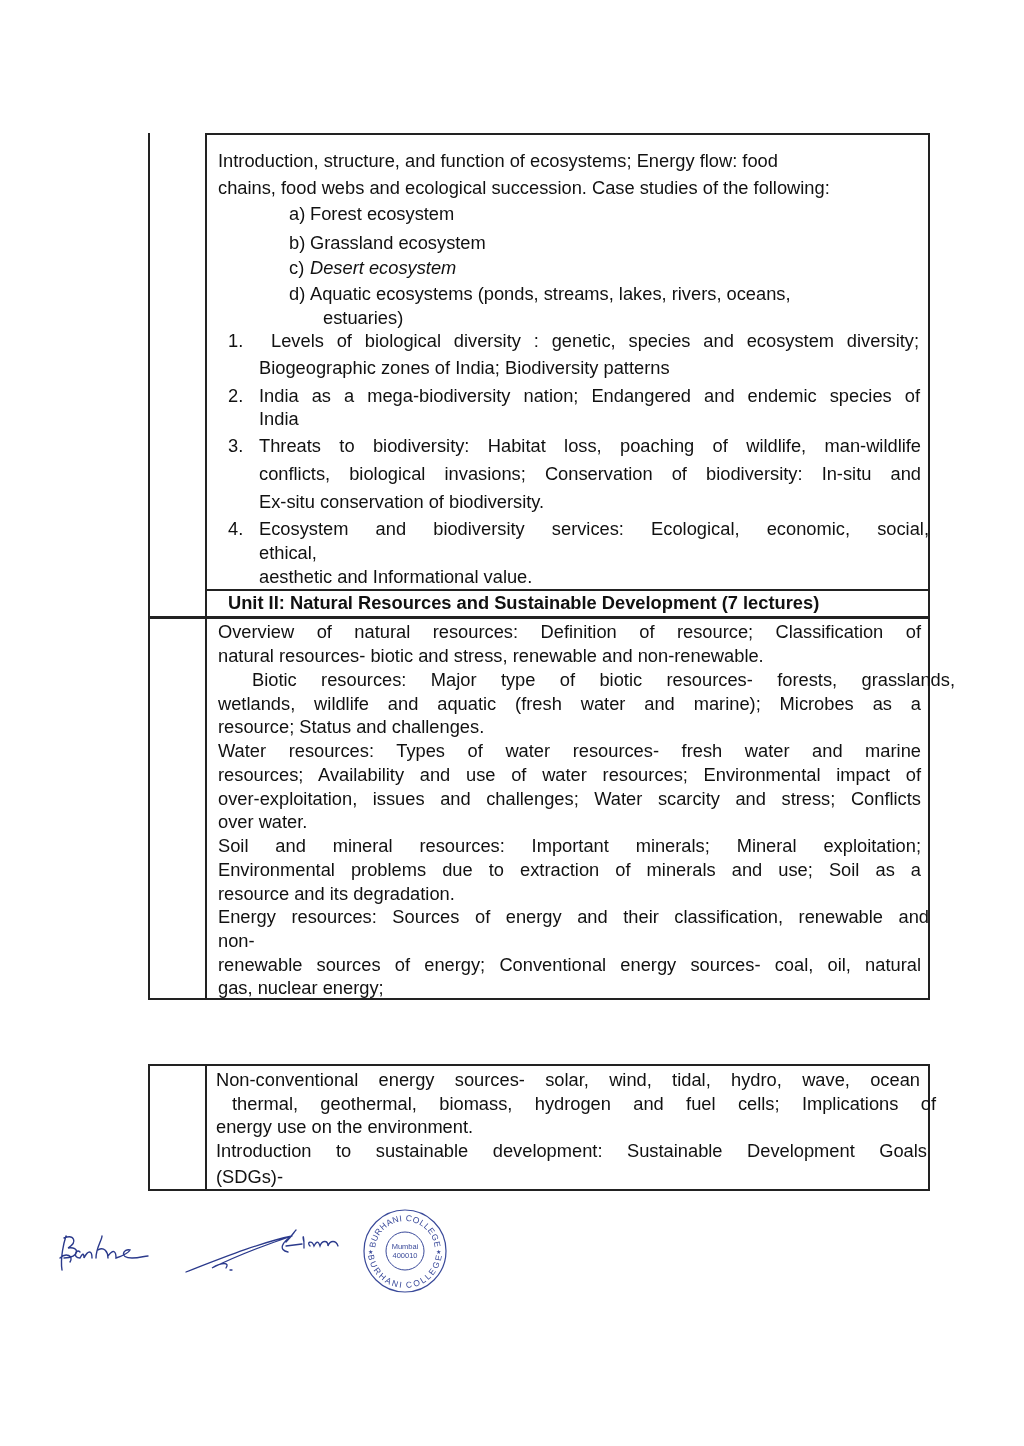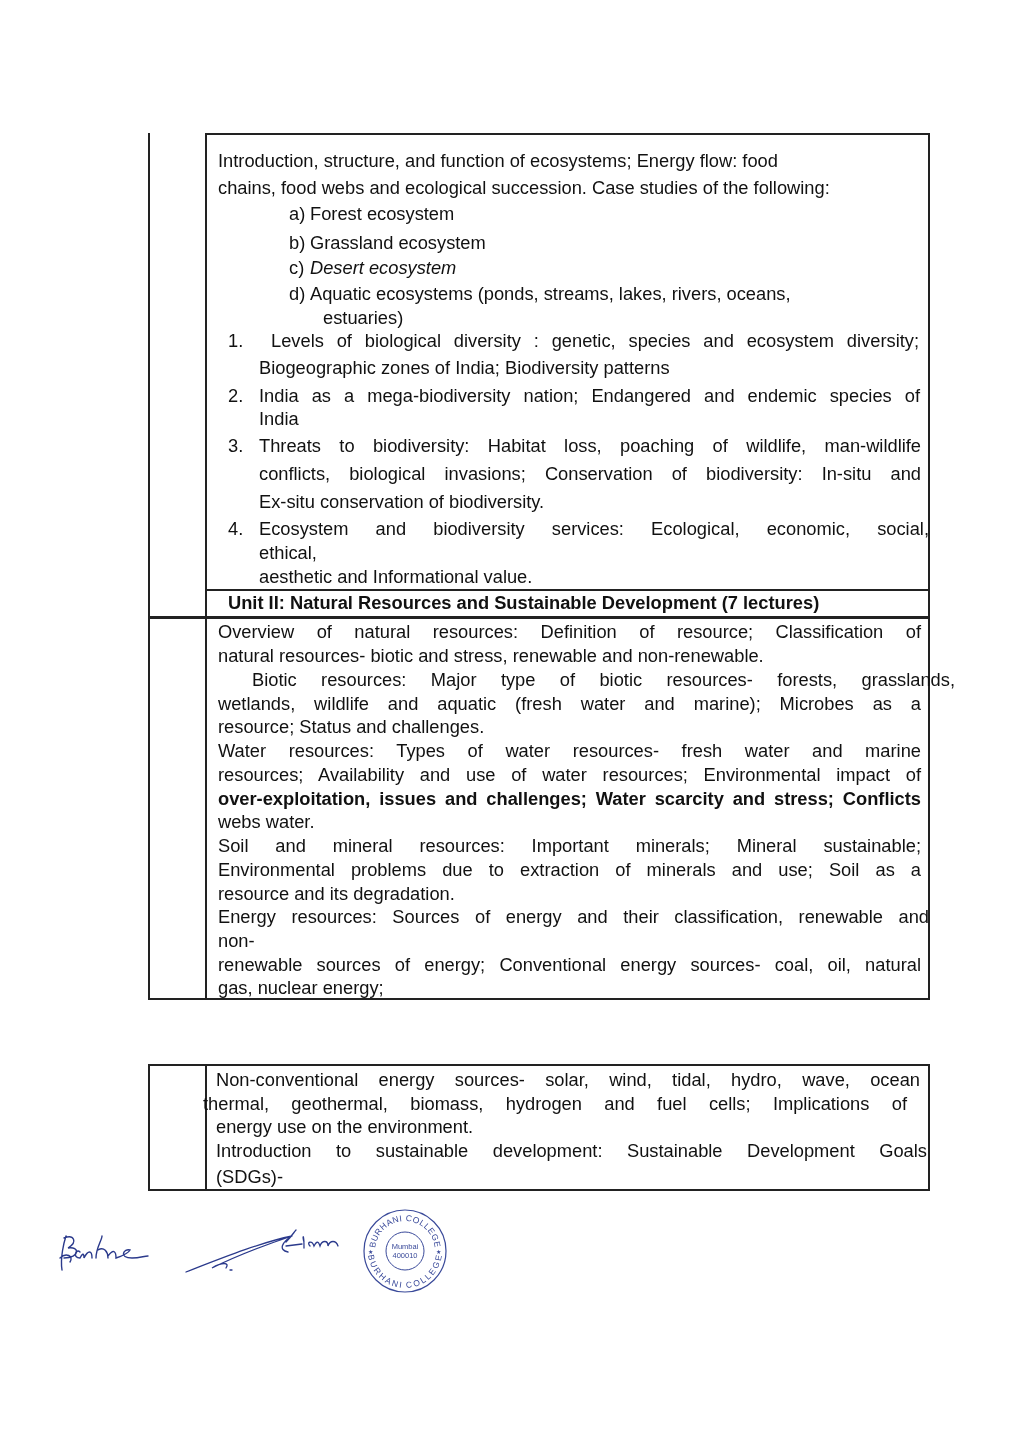--- a/index.html
+++ b/index.html
@@ -56,38 +56,38 @@
 
 <div class="txt bold" style="left:228px; top:591px;">Unit II: Natural Resources and Sustainable Development (7 lectures)</div>
 
 <div class="txt just" style="left:218px; top:620px; width:703px;">Overview of natural resources: Definition of resource; Classification of</div>
 <div class="txt" style="left:218px; top:644px;">natural resources- biotic and stress, renewable and non-renewable.</div>
 <div class="txt just" style="left:218px; top:668px; width:703px;margin-left:34px;">Biotic resources: Major type of biotic resources- forests, grasslands,</div>
 <div class="txt just" style="left:218px; top:692px; width:703px;">wetlands, wildlife and aquatic (fresh water and marine); Microbes as a</div>
 <div class="txt" style="left:218px; top:715px;">resource; Status and challenges.</div>
 <div class="txt just" style="left:218px; top:739px; width:703px;">Water resources: Types of water resources- fresh water and marine</div>
 <div class="txt just" style="left:218px; top:763px; width:703px;">resources; Availability and use of water resources; Environmental impact of</div>
-<div class="txt just" style="left:218px; top:787px; width:703px;font-weight:bold;">over-exploitation, issues and challenges; Water scarcity and stress; Conflicts</div>
-<div class="txt" style="left:218px; top:810px;">webs water.</div>
-<div class="txt just" style="left:218px; top:834px; width:703px;">Soil and mineral resources: Important minerals; Mineral sustainable;</div>
+<div class="txt just" style="left:218px; top:787px; width:703px;">over-exploitation, issues and challenges; Water scarcity and stress; Conflicts</div>
+<div class="txt" style="left:218px; top:810px;">over water.</div>
+<div class="txt just" style="left:218px; top:834px; width:703px;">Soil and mineral resources: Important minerals; Mineral exploitation;</div>
 <div class="txt just" style="left:218px; top:858px; width:703px;">Environmental problems due to extraction of minerals and use; Soil as a</div>
 <div class="txt" style="left:218px; top:882px;">resource and its degradation.</div>
 <div class="txt just" style="left:218px; top:905px; width:711px;">Energy resources: Sources of energy and their classification, renewable and</div>
 <div class="txt" style="left:218px; top:929px;">non-</div>
 <div class="txt just" style="left:218px; top:953px; width:703px;">renewable sources of energy; Conventional energy sources- coal, oil, natural</div>
 <div class="txt" style="left:218px; top:976px;">gas, nuclear energy;</div>
 
 <div class="line" style="left:148px; top:1064px; width:782px; height:2px;"></div>
 <div class="line" style="left:148px; top:1064px; width:2px; height:127px;"></div>
 <div class="line" style="left:205px; top:1064px; width:2px; height:127px;"></div>
 <div class="line" style="left:928px; top:1064px; width:2px; height:127px;"></div>
 <div class="line" style="left:148px; top:1189px; width:782px; height:2px;"></div>
 
 <div class="txt just" style="left:216px; top:1068px; width:704px;">Non-conventional energy sources- solar, wind, tidal, hydro, wave, ocean</div>
-<div class="txt just" style="left:203px; top:1092px; width:704px;">thermal, geothermal, biomass, hydrogen and fuel cells; Implications of</div>
+<div class="txt just" style="left:232px; top:1092px; width:704px;">thermal, geothermal, biomass, hydrogen and fuel cells; Implications of</div>
 <div class="txt" style="left:216px; top:1115px;">energy use on the environment.</div>
 <div class="txt just" style="left:216px; top:1139px; width:711px;">Introduction to sustainable development: Sustainable Development Goals</div>
 <div class="txt" style="left:216px; top:1165px;">(SDGs)-</div>
 
 <svg class="abs" style="left:52px; top:1228px;" width="100" height="56" viewBox="0 0 100 56">
   <path d="M10 42 C 8 30, 12 14, 14 8 M12 10 C 22 6, 26 14, 16 20 C 28 18, 28 30, 12 30 M8 30 C 14 24, 22 28, 18 34 M28 24 C 24 20, 20 30, 28 30 C 30 26, 32 24, 32 30 C 36 22, 40 22, 40 30 M44 30 C 44 20, 50 12, 50 8 M46 22 C 52 18, 56 24, 56 30 M56 28 C 62 20, 64 24, 64 30 C 70 28, 76 26, 78 22 C 72 20, 66 30, 80 30 C 88 30, 92 28, 96 28" fill="none" stroke="#2b3a8c" stroke-width="1.4" stroke-linecap="round"></path>
 </svg>
 <svg class="abs" style="left:182px; top:1228px;" width="160" height="50" viewBox="0 0 160 50">
   <path d="M4 44 C 40 30, 80 14, 110 8 C 80 18, 50 30, 30 40 C 40 34, 48 34, 44 40 M48 42 L 50 42 M110 8 C 100 14, 96 22, 106 24 M104 14 C 110 8, 112 4, 114 2 M104 18 L 120 16 M122 14 C 120 8, 122 4, 122 20 M128 18 C 124 14, 130 12, 132 18 C 134 14, 136 12, 138 18 C 140 12, 146 12, 146 18 C 148 12, 154 12, 156 18" fill="none" stroke="#2b3a8c" stroke-width="1.3" stroke-linecap="round"></path>
 </svg>

